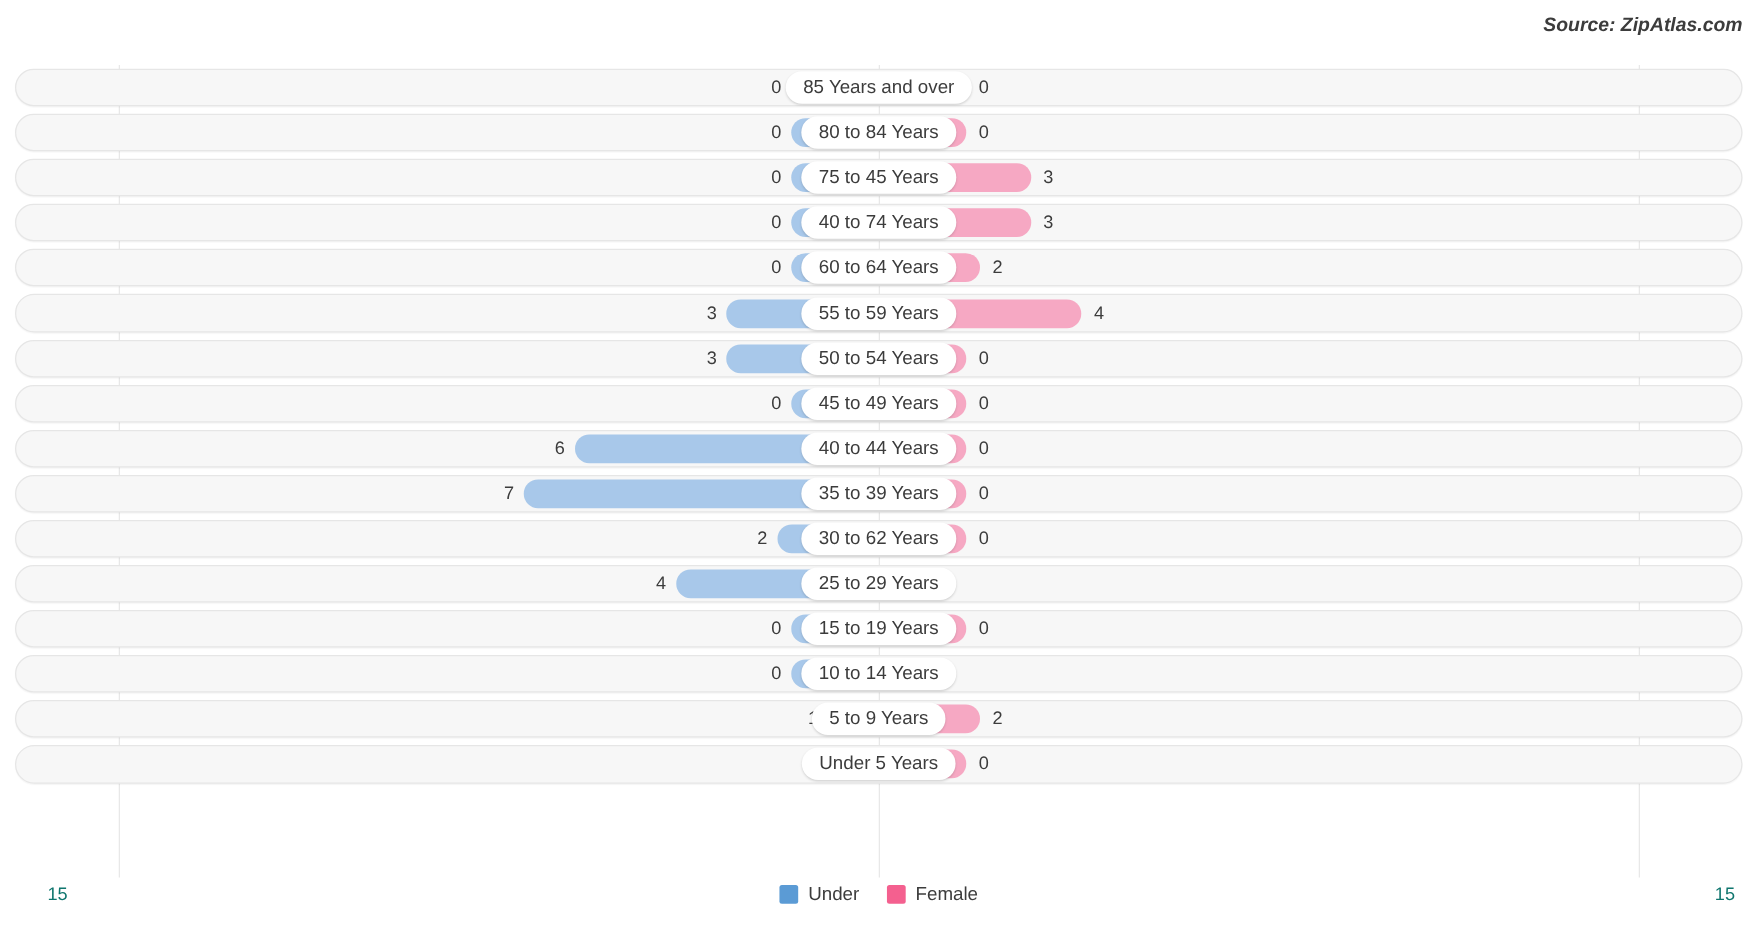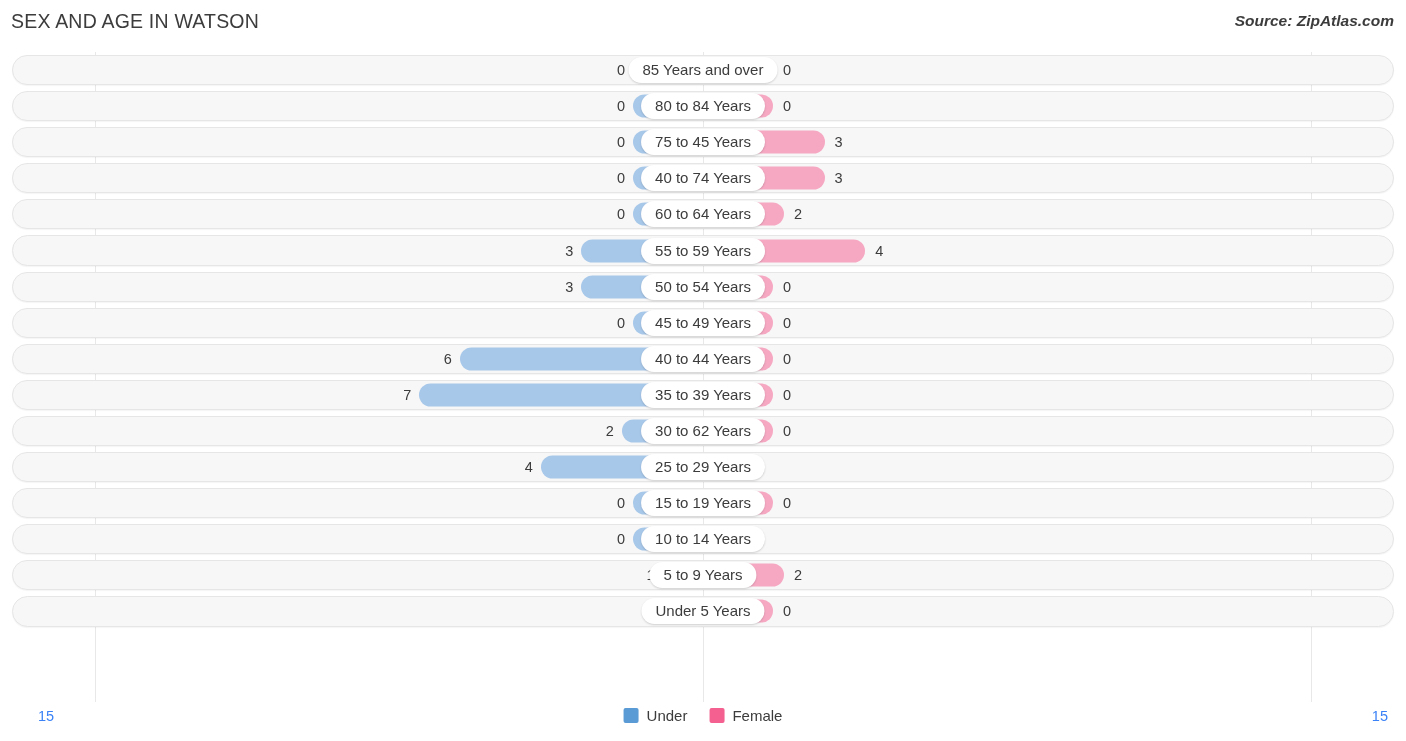--- a/index.html
+++ b/index.html
@@ -124,21 +124,21 @@
     position: absolute;
     left: 0;
     top: 702px;
     width: 1406px;
     height: 39px;
   }
   .axis-label {
     position: absolute;
     top: 6px;
     font-size: 14.5px;
-    color: #3b82f6;
+    color: #0f766e;
   }
   #axis-left  { left: 38px; }
   #axis-right { right: 18px; }
 
   #legend {
     position: absolute;
     left: 50%;
     transform: translateX(-50%);
     top: 5px;
     display: flex;
@@ -156,21 +156,20 @@
     width: 15px;
     height: 15px;
     border-radius: 2px;
   }
 </style>
 </head>
 <body>
 
 <div id="page">
 
-  <div id="chart-title">SEX AND AGE IN WATSON</div>
   <div id="chart-source">Source: ZipAtlas.com</div>
 
   <div id="plot">
     <div id="gridlines">
         <div class="gridline" style="left: 95px;"></div>
         <div class="gridline" style="left: 703px;"></div>
         <div class="gridline" style="left: 1311px;"></div>
       </div>
     <div id="rows">
         <div class="row">

